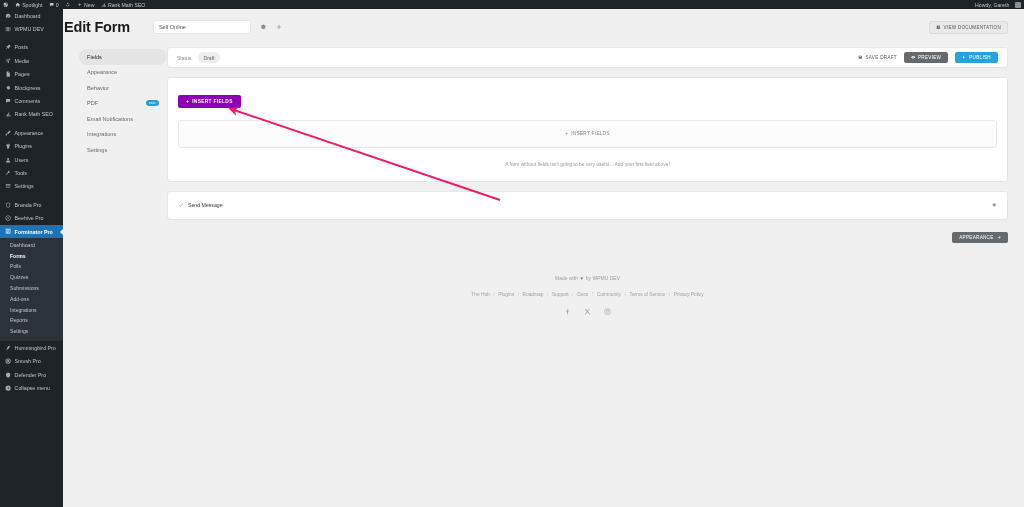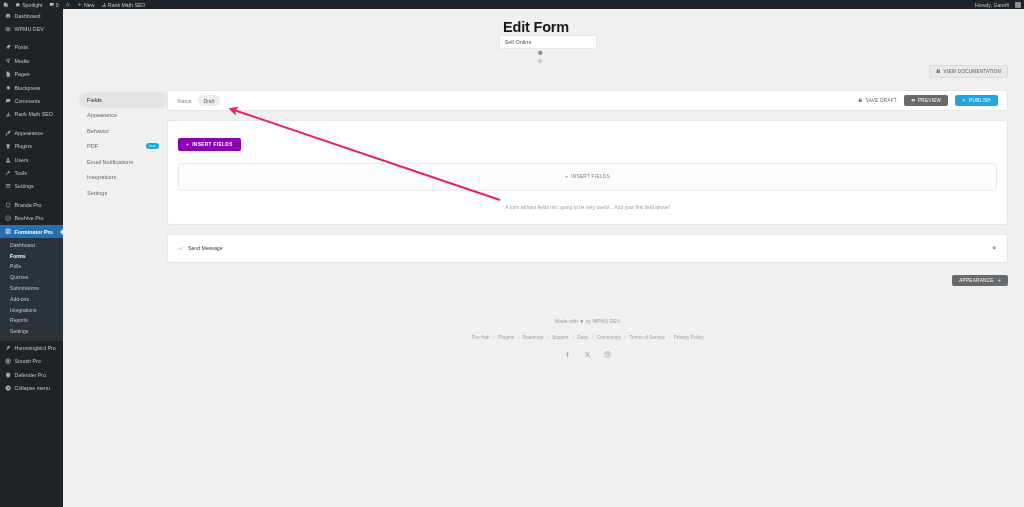--- a/index.html
+++ b/index.html
@@ -62,21 +62,20 @@
   
   #main {
     position: absolute; top: 9px; left: 63px; width: 961px; height: 498px;
     background: #f0f0f1; overflow: hidden;
   }
 
   
   #pagehead {
     display: flex; align-items: center; padding: 10px 16px 12px 1px;
     position: relative;
-    flex-direction: column;
   }
   #pagetitle { font-size: 14.5px; font-weight: bold; color: #1a1a1a; letter-spacing: -.2px; }
   #formname {
     margin-left: 23px; width: 98px; height: 14px; background: #fff;
     border: 1px solid #e6e6e6; border-radius: 2px;
     display: flex; align-items: center; padding: 0 5px;
     font-size: 5.6px; color: #555;
   }
   .head-ico { width: 8px; height: 8px; margin-left: 8px; display:flex;
               align-items:center; justify-content:center; }

